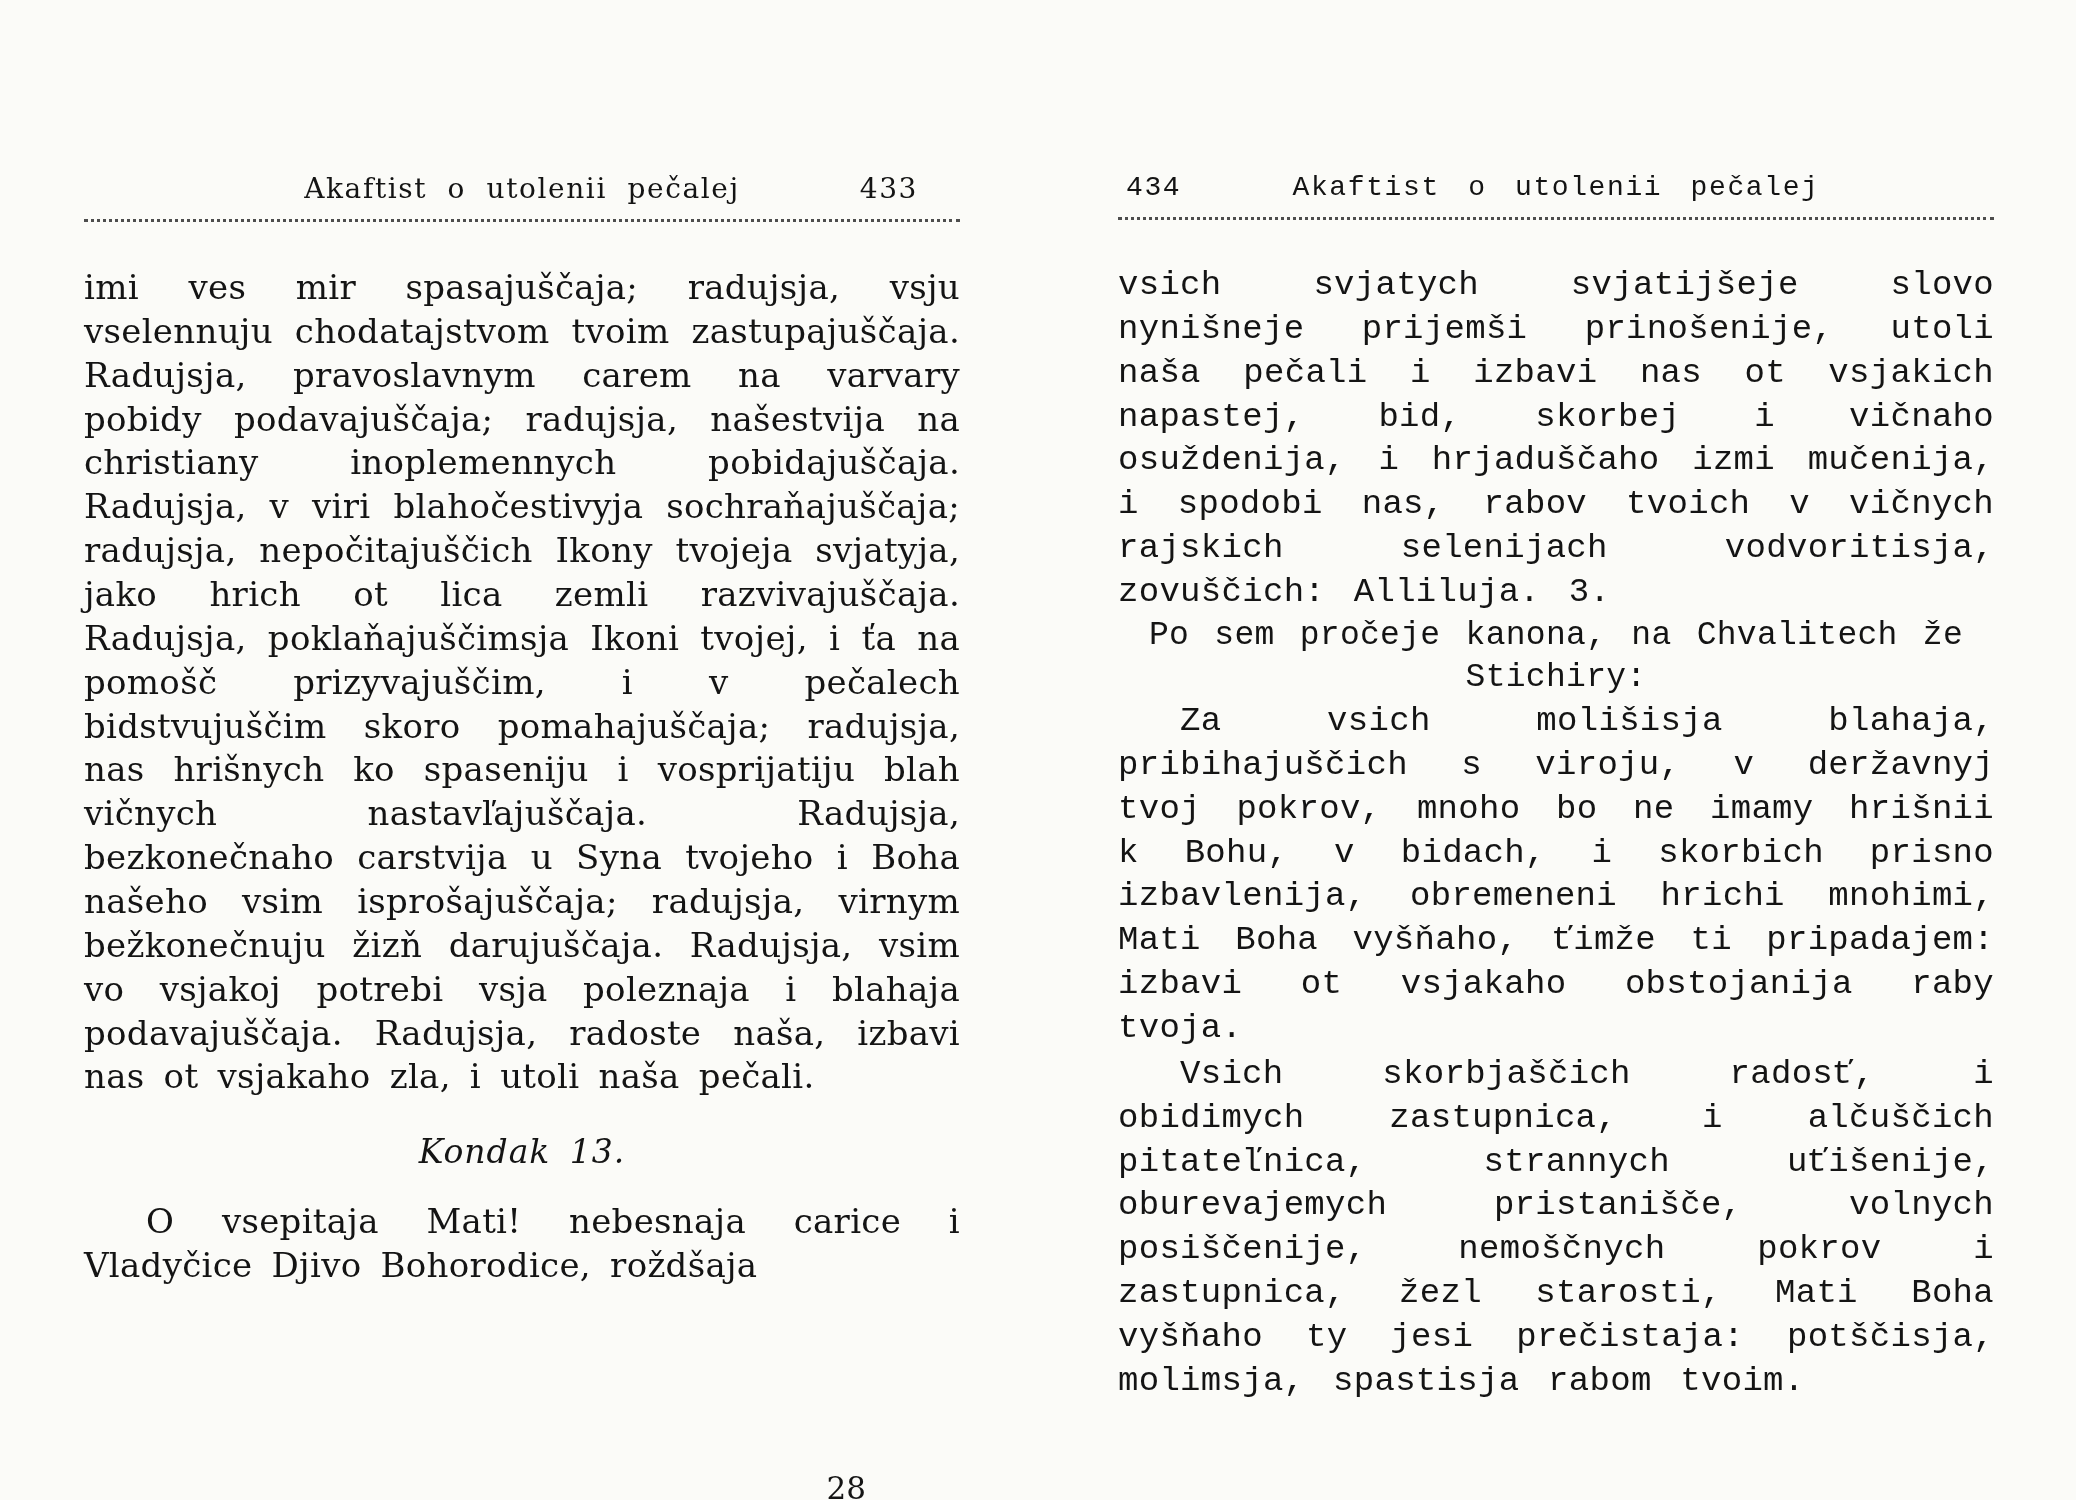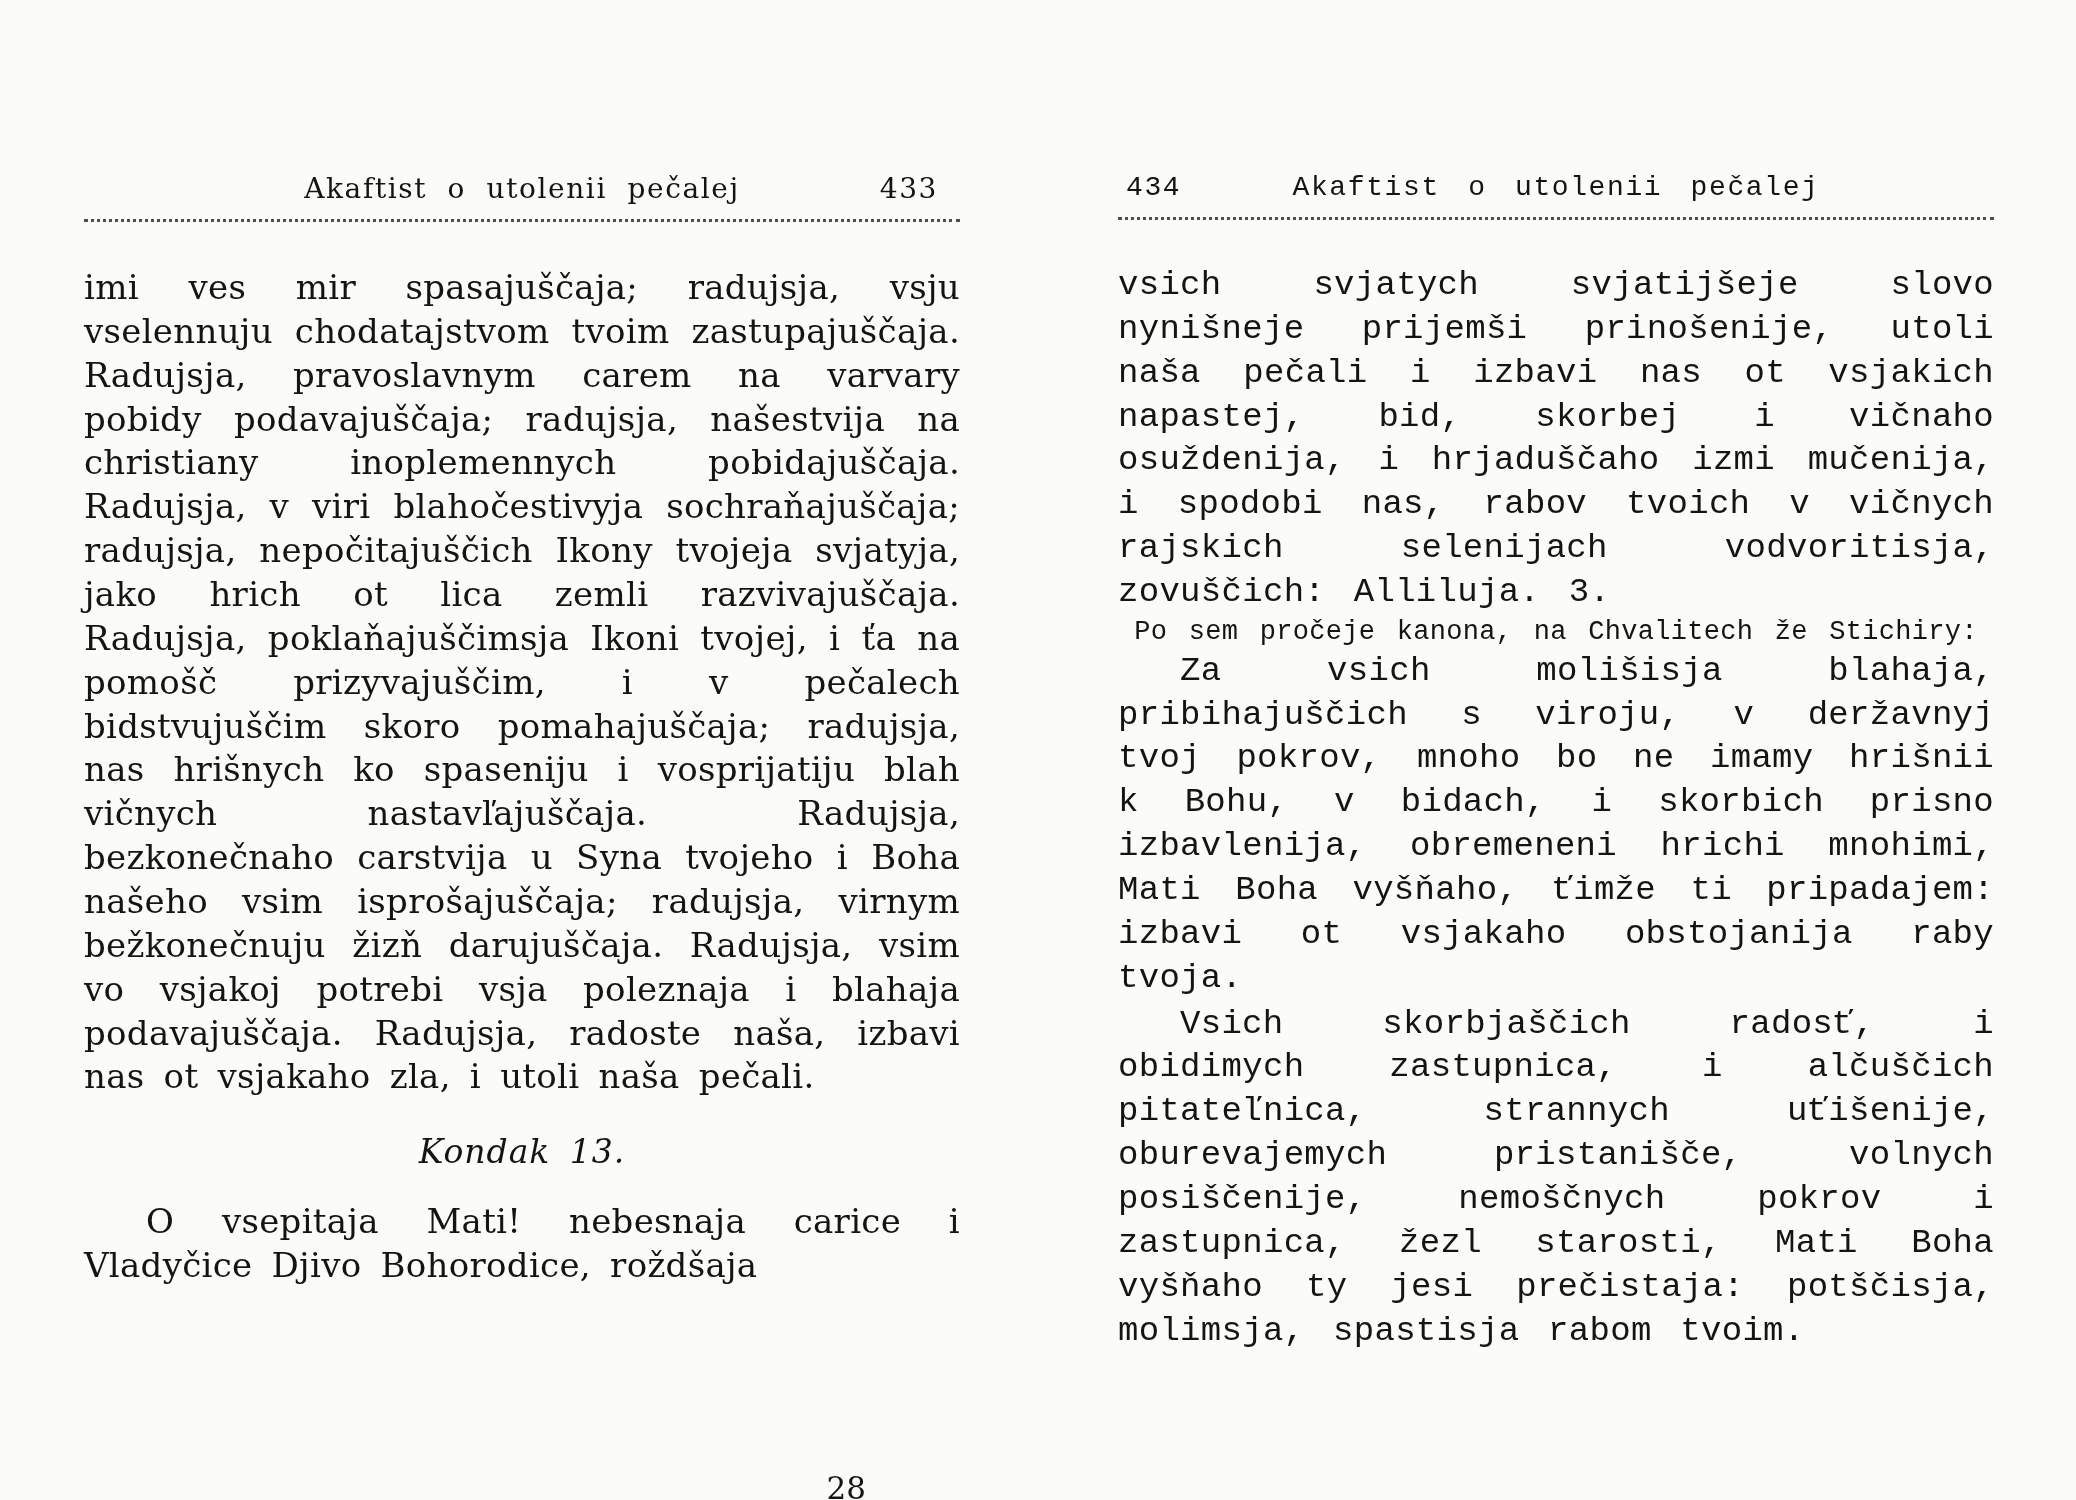--- a/index.html
+++ b/index.html
@@ -30,21 +30,21 @@
     grid-template-columns: 1fr auto 1fr;
     align-items: baseline;
     font-size: 28px;
     letter-spacing: 1.6px;
     word-spacing: 10px;
     padding: 0 2px 14px 2px;
     border-bottom: 3px dotted #4d4d4d;
   }
   .running-title { text-align: center; white-space: nowrap; }
   .hdr-cell-left  { text-align: left;  padding-left: 6px; }
-  .hdr-cell-right { text-align: center;  padding-left: 120px; }
+  .hdr-cell-right { text-align: left;  padding-left: 120px; }
 
   .body-text {
     margin-top: 44px;
     font-size: 34px;
     line-height: 1.29;
     text-align: justify;
     word-spacing: 8px;
     letter-spacing: 0.3px;
   }
   .body-text p { margin: 0; }
@@ -58,21 +58,21 @@
     font-size: 33px;
     margin: 32px 0 26px 0;
     letter-spacing: 1px;
   }
   .page-right .section-heading {
     font-weight: 700;
     margin: 28px 0 10px 0;
   }
   .rubric {
     text-align: center;
-    font-size: 27px;
+    font-size: 33px;
     word-spacing: 5px;
     margin: 0 0 16px 0;
   }
   .signature {
     position: absolute;
     bottom: 6px;
     right: 94px;
     font-size: 31px;
   }
 </style>

